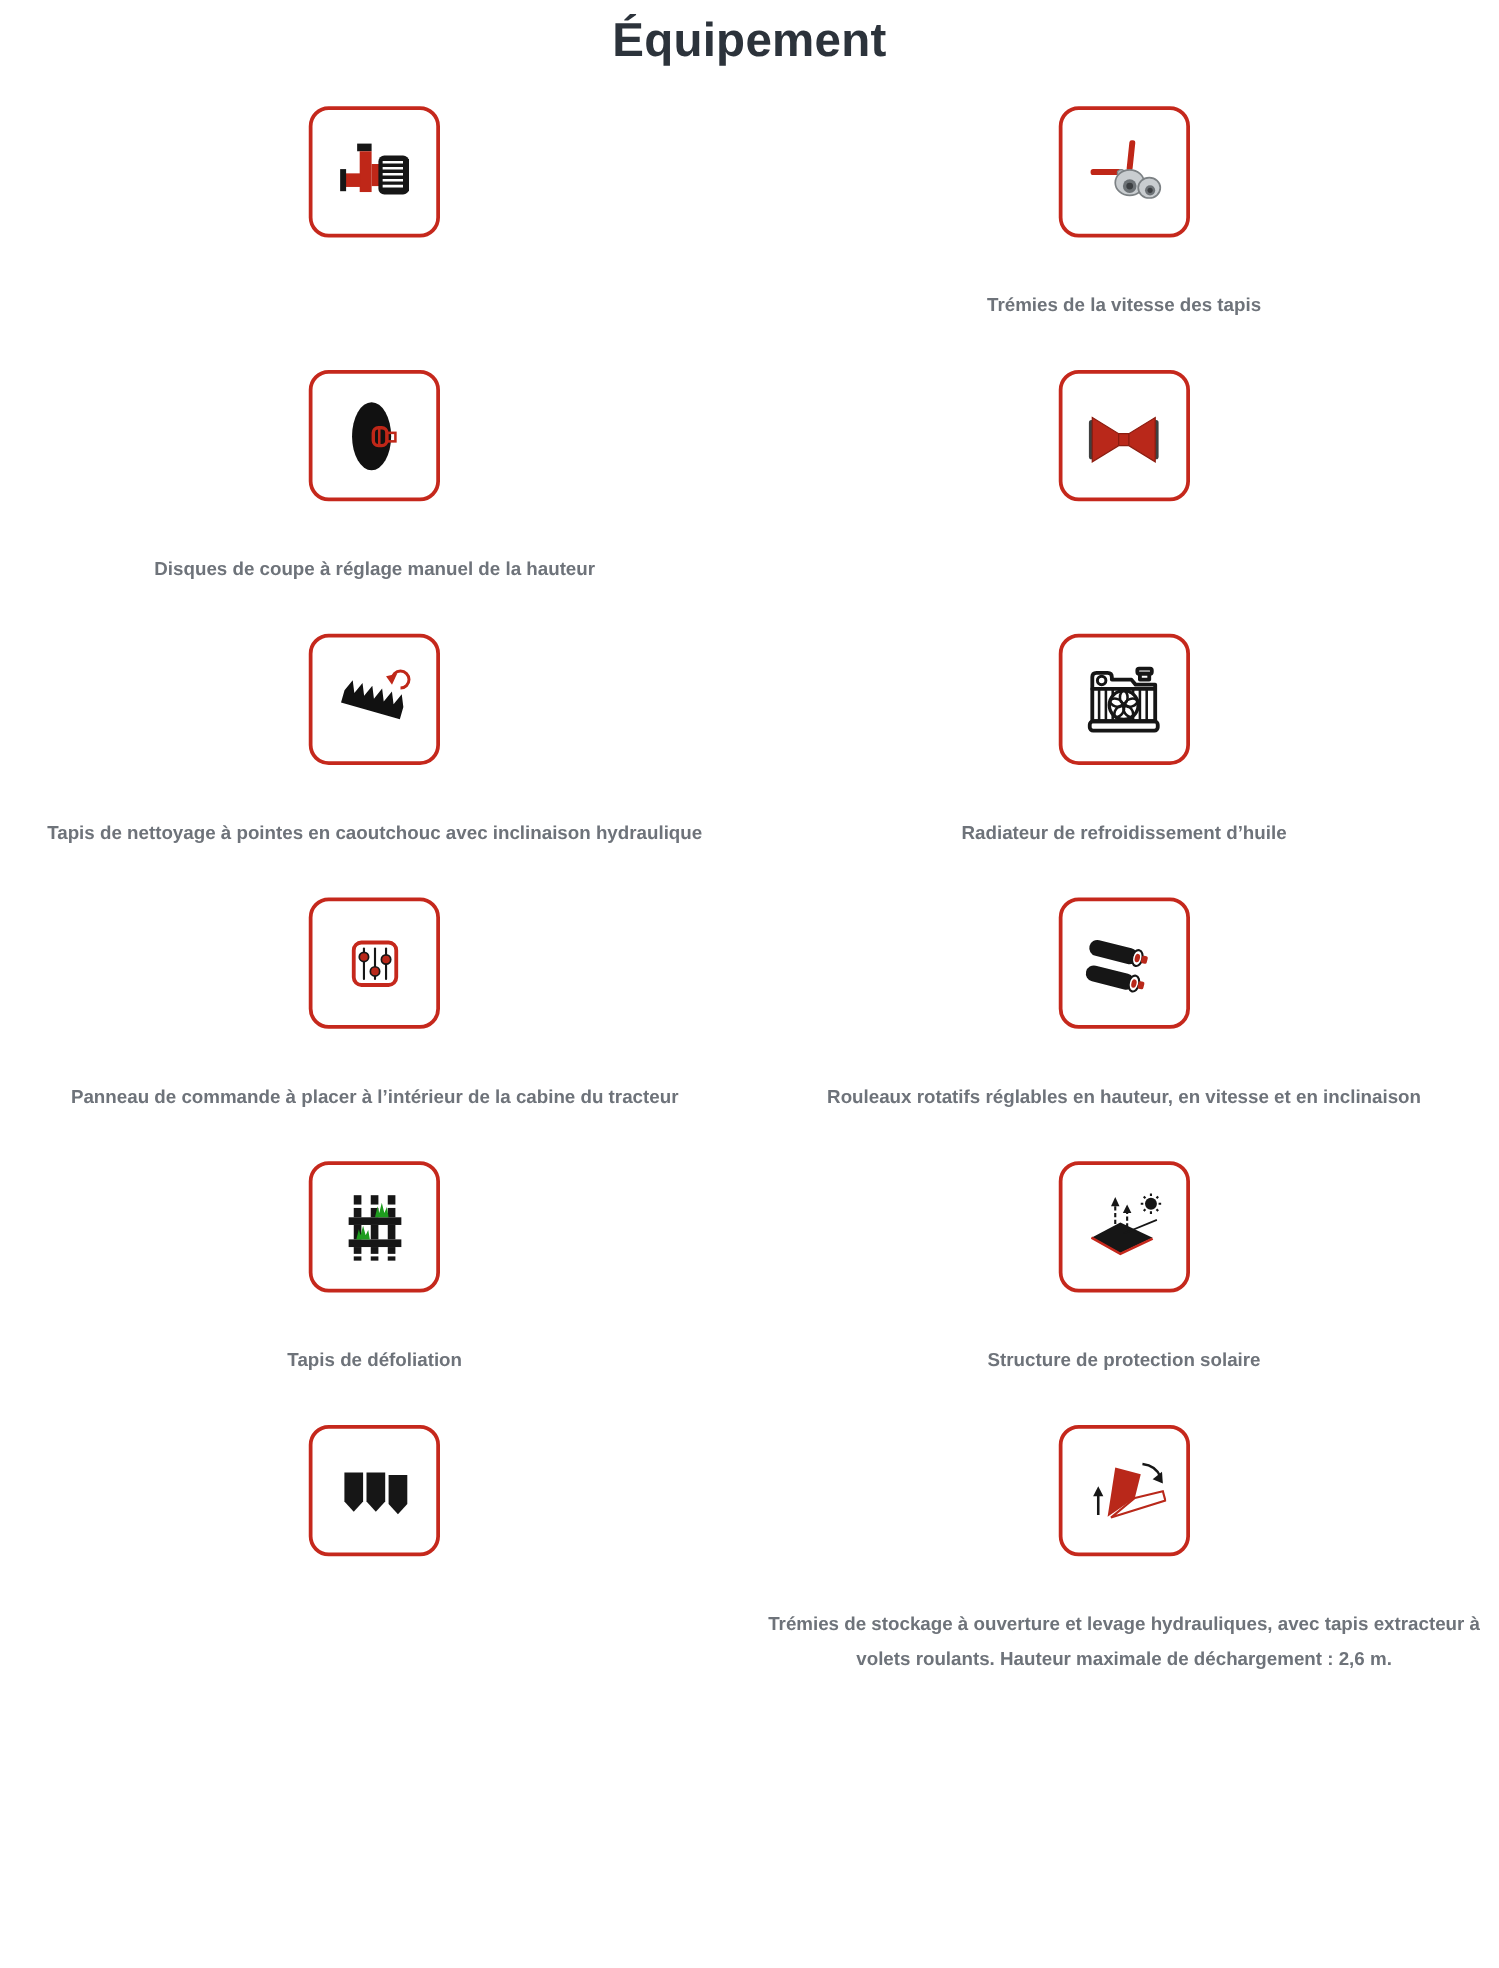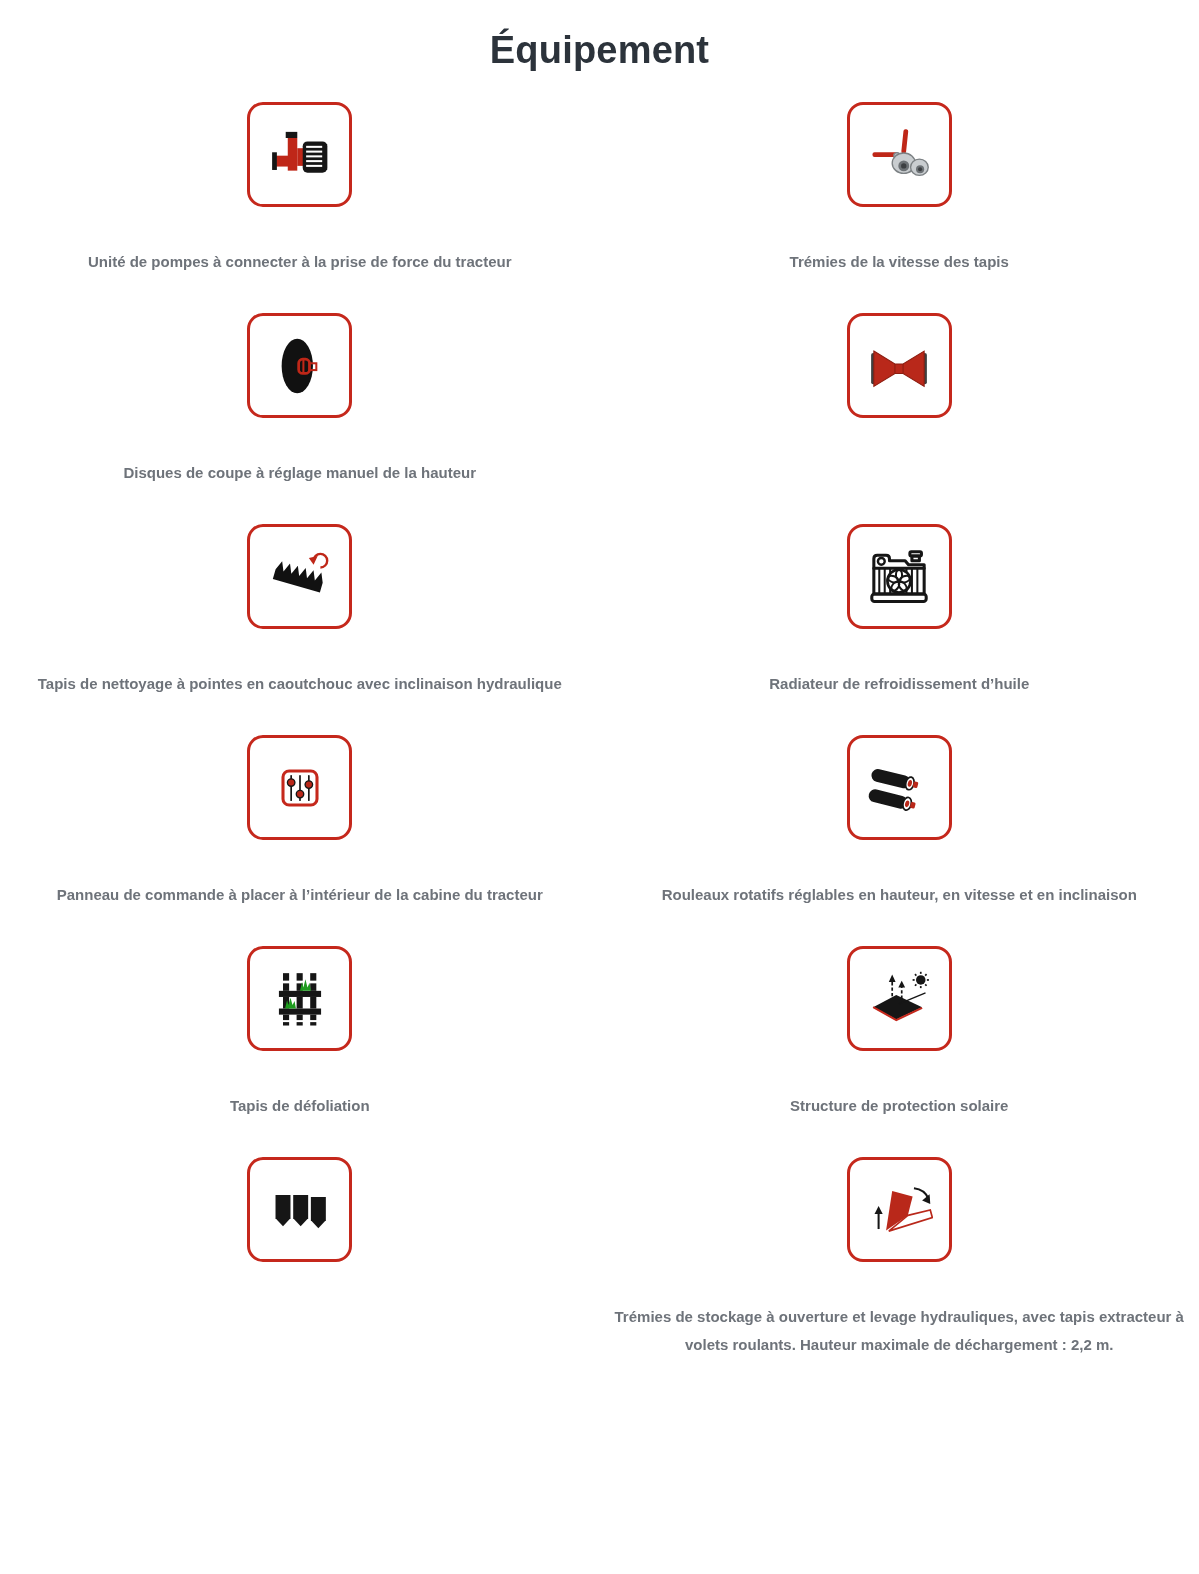--- a/index.html
+++ b/index.html
@@ -13,21 +13,21 @@
     width: 1199px;
     min-height: 1574px;
     background: #ffffff;
   }
   .title {
     text-align: center;
     font-size: 38px;
     font-weight: 700;
     color: #2c333b;
     padding-top: 12px;
-    margin: 17px 0 30px 0;
+    margin: 0 0 30px 0;
     letter-spacing: 0.2px;
   }
   .grid {
     display: grid;
     grid-template-columns: 1fr 1fr;
   }
   .item {
     margin: 0 0 37px 0;
     display: flex;
     flex-direction: column;
@@ -80,21 +80,20 @@
           <g stroke="#ffffff" stroke-width="3">
             <line x1="59" y1="38" x2="83" y2="38"></line>
             <line x1="59" y1="45" x2="83" y2="45"></line>
             <line x1="59" y1="52" x2="83" y2="52"></line>
             <line x1="59" y1="59" x2="83" y2="59"></line>
             <line x1="59" y1="66" x2="83" y2="66"></line>
           </g>
           <rect x="83" y="34" width="7" height="38" fill="#161616"></rect>
         </svg>
       </div>
-      <figcaption class="caption">Unité de pompes à connecter à la prise de force du tracteur</figcaption>
     </figure>
 
     <figure class="item">
       <div class="icon-box">
         <svg viewBox="0 0 100 100">
           <rect x="55" y="12" width="7" height="36" rx="3" fill="#bf2718" transform="rotate(6 58 30)"></rect>
           <rect x="11" y="46" width="37" height="7" rx="3" fill="#bf2718"></rect>
           <rect x="42" y="48" width="14" height="9" fill="#9aa0a4"></rect>
           <circle cx="47" cy="51" r="4.5" fill="#b7bcc0" stroke="#7c8184" stroke-width="1.5"></circle>
           <ellipse cx="57" cy="62" rx="17" ry="15" fill="#c9cdd0" stroke="#7c8184" stroke-width="2"></ellipse>
@@ -292,17 +291,17 @@
       <div class="icon-box">
         <svg viewBox="0 0 100 100">
           <line x1="20" y1="78" x2="20" y2="53" stroke="#161616" stroke-width="3"></line>
           <polygon points="20,44 14,56 26,56" fill="#161616"></polygon>
           <polygon points="40,22 70,30 63,58 31,80" fill="#b9281a"></polygon>
           <polygon points="63,58 96,50 99,61 35,81" fill="#ffffff" stroke="#b9281a" stroke-width="2.5"></polygon>
           <path d="M72 18 Q88 20 93 33" fill="none" stroke="#161616" stroke-width="3"></path>
           <polygon points="96,41 84,36 95,27" fill="#161616"></polygon>
         </svg>
       </div>
-      <figcaption class="caption">Trémies de stockage à ouverture et levage hydrauliques, avec tapis extracteur à volets roulants. Hauteur maximale de déchargement : 2,2 m.</figcaption>
+      <figcaption class="caption">Trémies de stockage à ouverture et levage hydrauliques, avec tapis extracteur à volets roulants. Hauteur maximale de déchargement : 2,6 m.</figcaption>
     </figure>
 
   </div>
 </div>
 
 </body></html>

